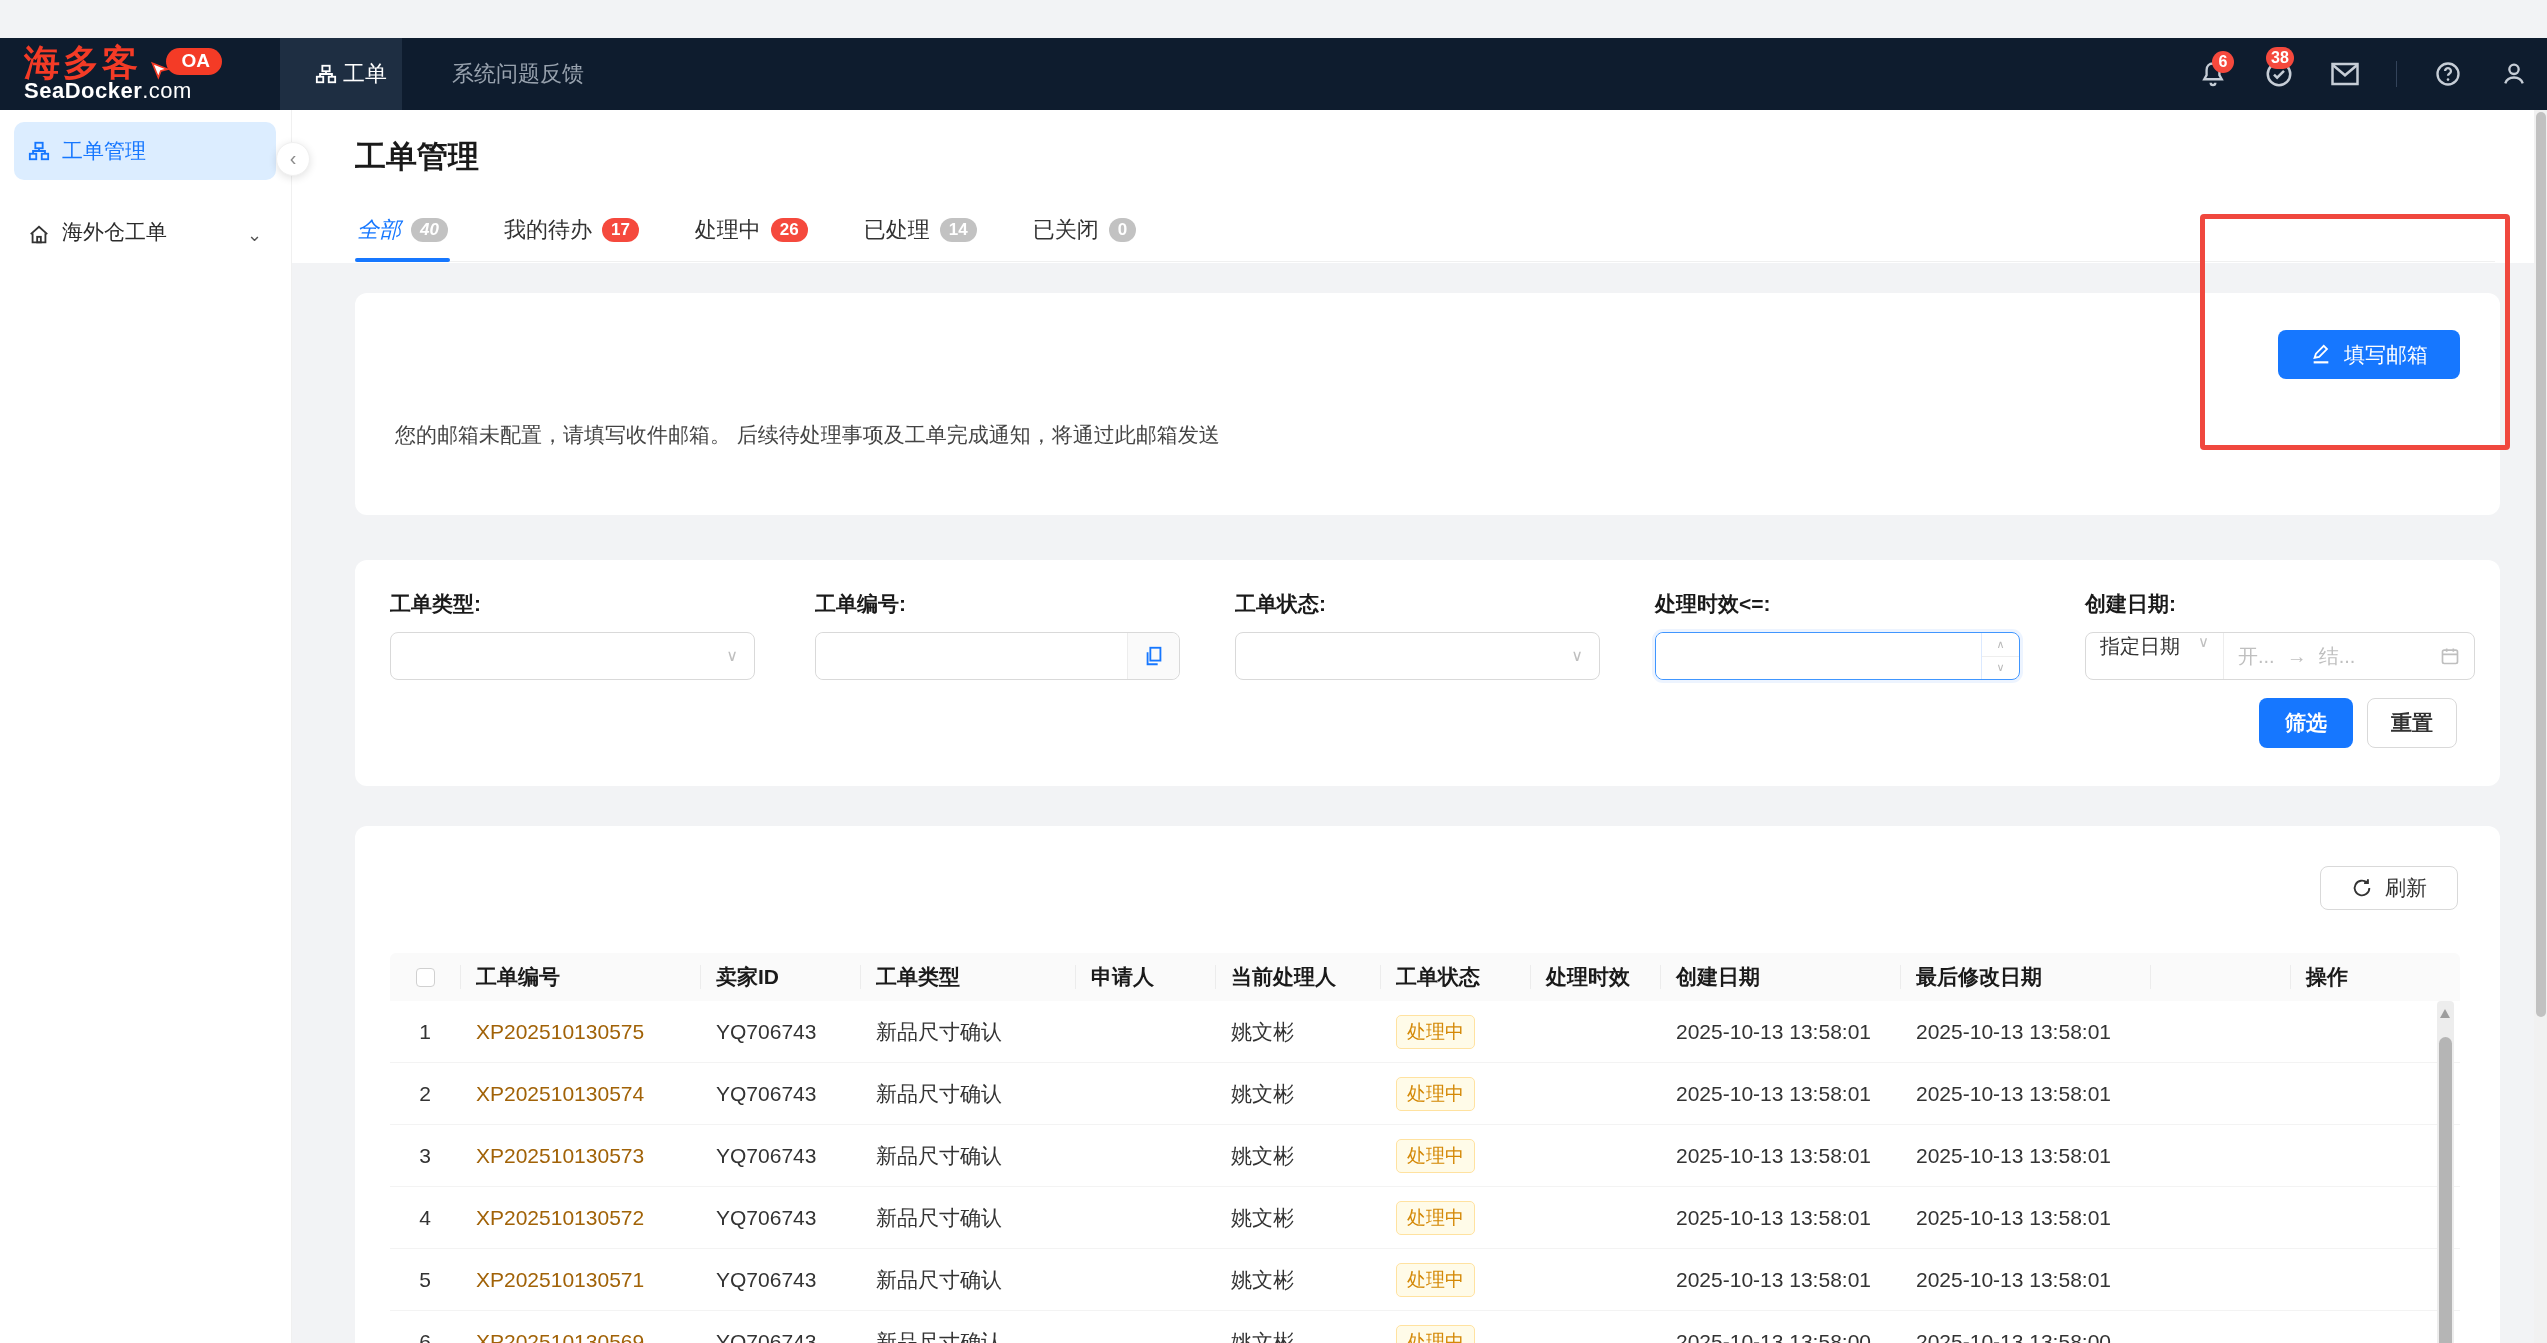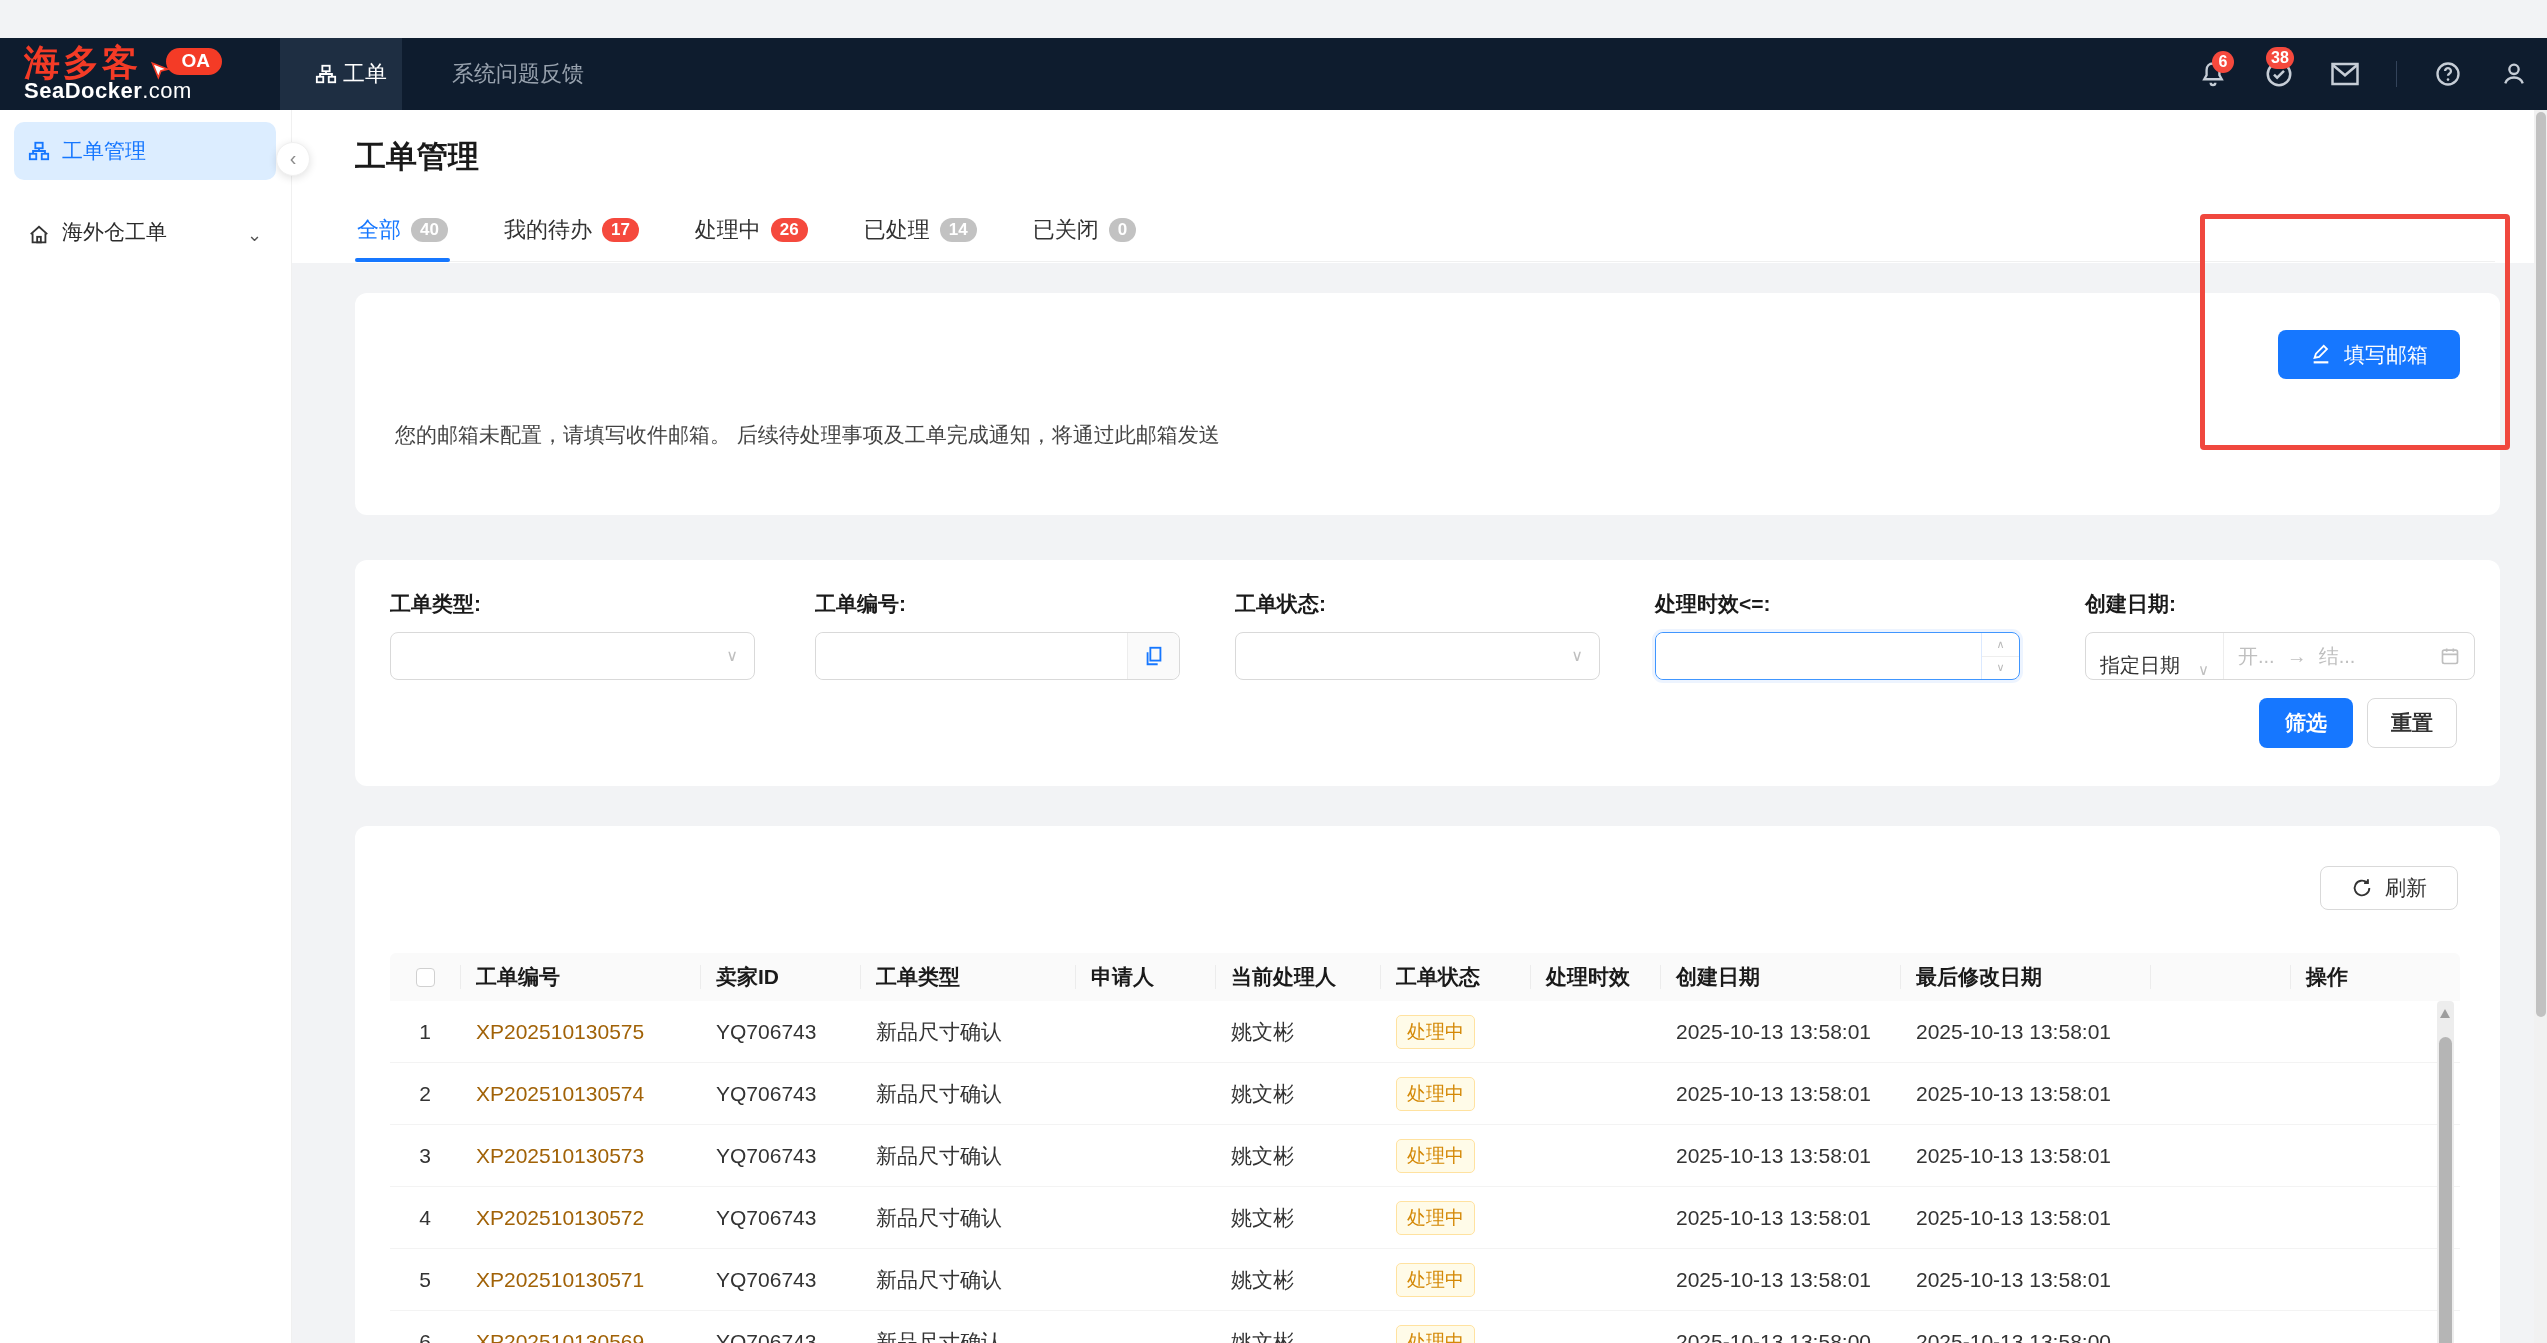--- a/index.html
+++ b/index.html
@@ -36,21 +36,21 @@
   .side-item .chev { margin-left:auto; color:#555; font-size:18px; }
   .collapse-btn { position:absolute; left:276px; top:104px; width:34px; height:34px; border-radius:50%;
                   background:#fff; border:1px solid #f0f0f0; box-shadow:0 2px 8px rgba(0,0,0,.12);
                   color:#8a8a8a; font-size:20px; line-height:30px; text-align:center; z-index:20; cursor:pointer; }
 
   
   .page-head { position:absolute; left:292px; top:72px; width:2243px; height:153px; background:#fff; }
   .page-title { position:absolute; left:63px; top:26px; font-size:31px; font-weight:bold; color:#1a1a1a; }
   .tabs { position:absolute; left:63px; top:88px; right:40px; height:64px; display:flex; gap:52px; border-bottom:1px solid #f0f0f0; }
   .tab { position:relative; display:flex; align-items:center; gap:10px; font-size:22px; color:#333; cursor:pointer; padding:0 2px; }
-  .tab.active { color:#1677ff; }
+  .tab.active { color:#1677ff;font-style:italic; }
   .tab.active::after { content:""; position:absolute; left:0; right:0; bottom:-1px; height:4px; background:#1677ff; border-radius:2px; }
   .count { border-radius:14px; font-size:17px; font-weight:bold; color:#fff; min-width:24px; padding:2px 9px; text-align:center; }
   .count.gray { background:#c2c2c2; }
   .count.red { background:#f5493d; }
 
   
   .card { position:absolute; left:355px; width:2145px; background:#fff; border-radius:12px; }
   .notice-card { top:255px; height:222px; }
   .notice-text { position:absolute; left:40px; top:128px; font-size:21px; color:#444; }
   .mail-btn { position:absolute; right:40px; top:37px; width:182px; height:49px; background:#1677ff; color:#fff;
@@ -65,21 +65,21 @@
   .inputbox.with-suffix { display:flex; }
   .inputbox input { border:none; outline:none; flex:1; height:100%; border-radius:8px 0 0 8px; font-size:20px; padding:0 12px; }
   .suffix-btn { width:52px; height:100%; border-left:1px solid #ededed; background:#fafafa; border-radius:0 8px 8px 0;
                 display:flex; align-items:center; justify-content:center; cursor:pointer; }
   .numbox { width:365px; height:48px; border:1px solid #4096ff; border-radius:8px; box-shadow:0 0 0 3px rgba(22,119,255,.08); display:flex; }
   .numbox input { border:none; outline:none; flex:1; height:100%; border-radius:8px; font-size:20px; padding:0 12px; }
   .spin { width:38px; border-left:1px solid #dbe9ff; display:flex; flex-direction:column; }
   .spin span { flex:1; display:flex; align-items:center; justify-content:center; font-size:11px; color:#b9b9b9; cursor:pointer; }
   .spin span:first-child { border-bottom:1px solid #eee; }
   .date-group { width:390px; height:48px; border:1px solid #d9d9d9; border-radius:8px; display:flex; align-items:center; }
-  .date-preset { width:138px; padding:0 14px; display:flex; align-items:flex-end; gap:12px; font-size:20px; color:#333; border-right:1px solid #ededed; height:100%; cursor:pointer; }
+  .date-preset { width:138px; padding:0 14px; display:flex; align-items:flex-start; gap:12px; font-size:20px; color:#333; border-right:1px solid #ededed; height:100%; cursor:pointer; }
   .date-preset .arrow { color:#bfbfbf; font-size:15px; margin-left:auto; }
   .date-range { flex:1; display:flex; align-items:center; gap:12px; padding:0 14px; color:#bfbfbf; font-size:20px; }
   .btn { height:50px; border-radius:8px; font-size:21px; cursor:pointer;font-weight:bold; }
   .btn-filter { position:absolute; right:147px; top:138px; width:94px; background:#1677ff; color:#fff; border:none; }
   .btn-reset  { position:absolute; right:43px;  top:138px; width:90px; background:#fff; color:#333; border:1px solid #d9d9d9; }
 
   
   .table-card { top:788px; height:600px; }
   .btn-refresh { position:absolute; right:42px; top:40px; width:138px; height:44px; background:#fff; border:1px solid #d9d9d9;
                  border-radius:8px; font-size:21px; color:#333; display:flex; align-items:center; justify-content:center; gap:12px; cursor:pointer; }

